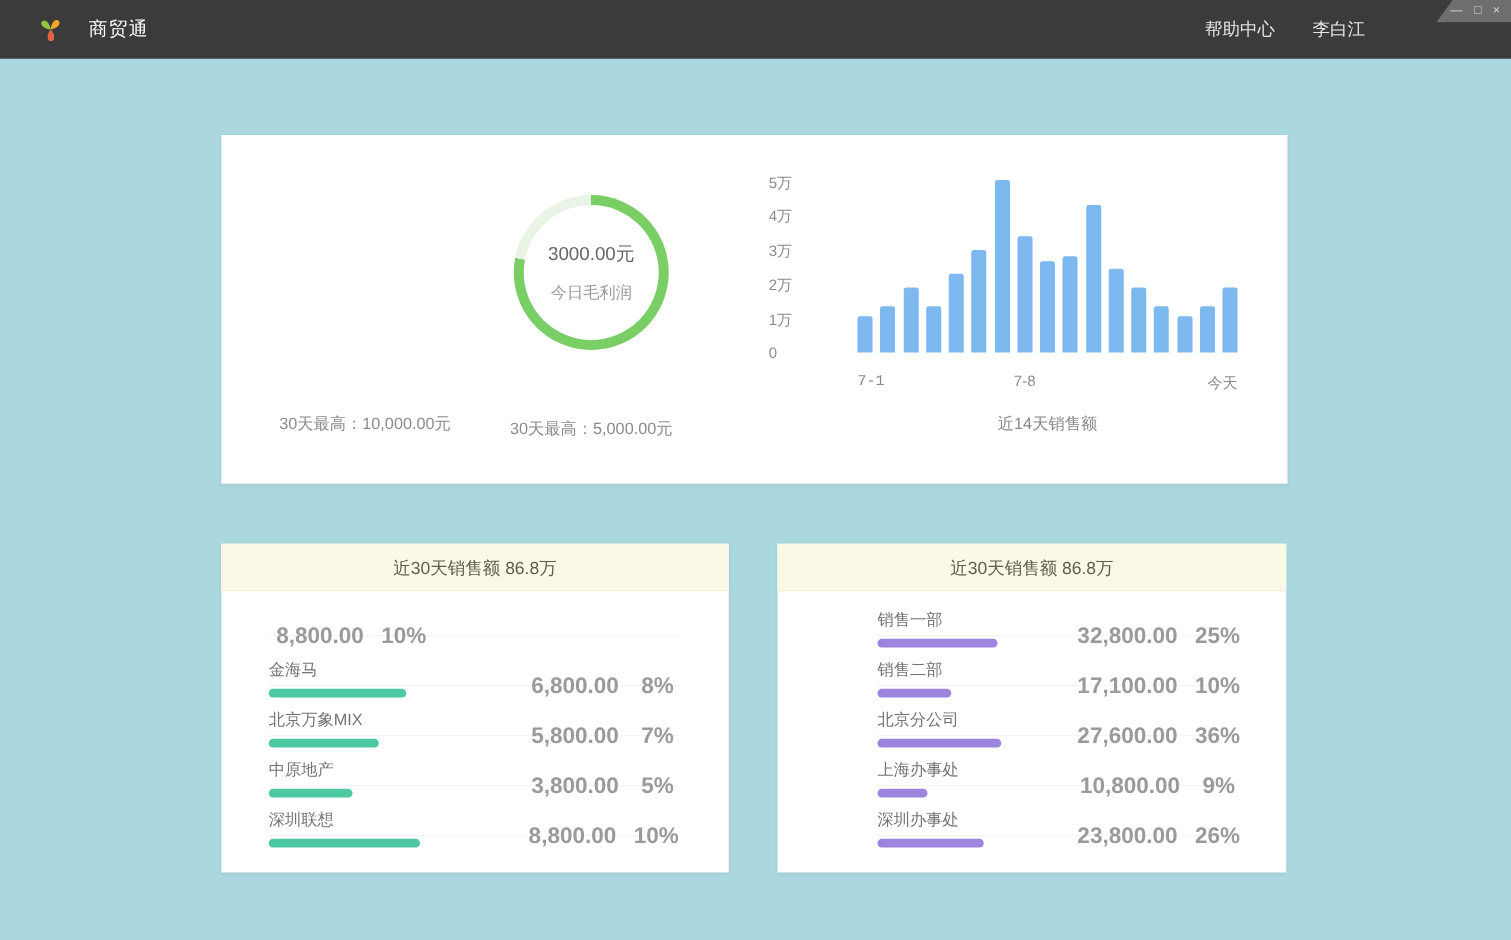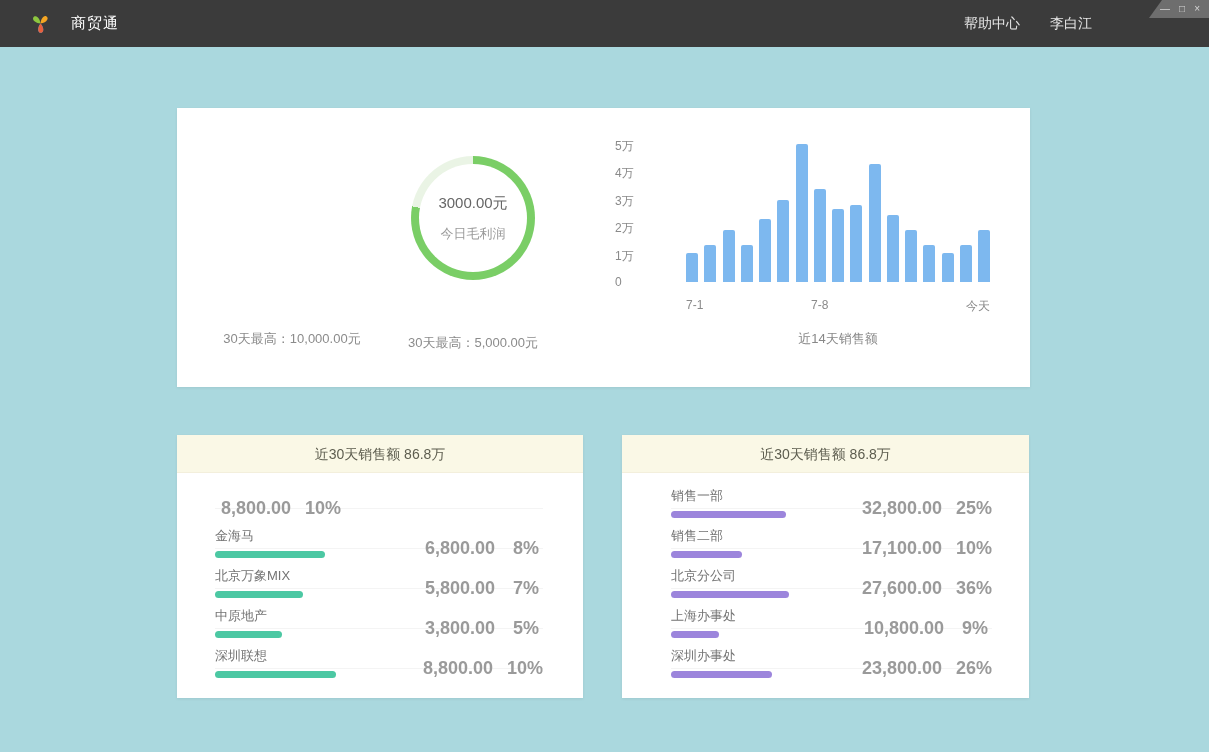--- a/index.html
+++ b/index.html
@@ -72,37 +72,37 @@
   }
   .bar-plot {
     position:absolute; left:509px; top:36px; width:304px; height:138px;
     display:flex; justify-content:space-between; align-items:flex-end;
   }
   .vbar { width:12px; border-radius:2px 2px 0 0; }
   .x-labels {
     position:absolute; left:509px; top:190px; width:304px; height:16px;
     font-size:12px; color:#8a8a8a;
   }
-  .x-labels .xl-left { position:absolute; left:0; }
+  .x-labels .xl-left { position:absolute; left:0;font-family:Liberation Mono, monospace; }
   .x-labels .xl-mid  { position:absolute; left:44%; transform:translateX(-50%); }
   .x-labels .xl-right{ position:absolute; right:0; }
   .chart-caption {
     position:absolute; left:509px; top:222px; width:304px;
     text-align:center; font-size:13px; color:#888;
   }
 
   
   .card-header {
     height:38px; line-height:38px; text-align:center;
     background:#faf8e6; border-bottom:1px solid #f3efdc;
     font-size:14px; color:#5d5d4f;
   }
   .rank-list { padding-top:16px; }
   .card-customers  .rank-list { padding-left:38px; padding-right:40px; }
-  .card-departments .rank-list { padding-left:49px; padding-right:37px; }
+  .card-departments .rank-list { padding-left:80px; padding-right:37px; }
   .rank-row {
     display:flex; align-items:flex-end; height:29px; margin-bottom:11px;
     position:relative;
   }
   .rank-row .hairline {
     position:absolute; left:0; right:0; bottom:9px; height:1px;
     background:rgba(0,0,0,0.045);
   }
   .rank-left { flex:1; position:relative; z-index:1; }
   .rank-name { font-size:13px; color:#737373; margin-bottom:6px; }

